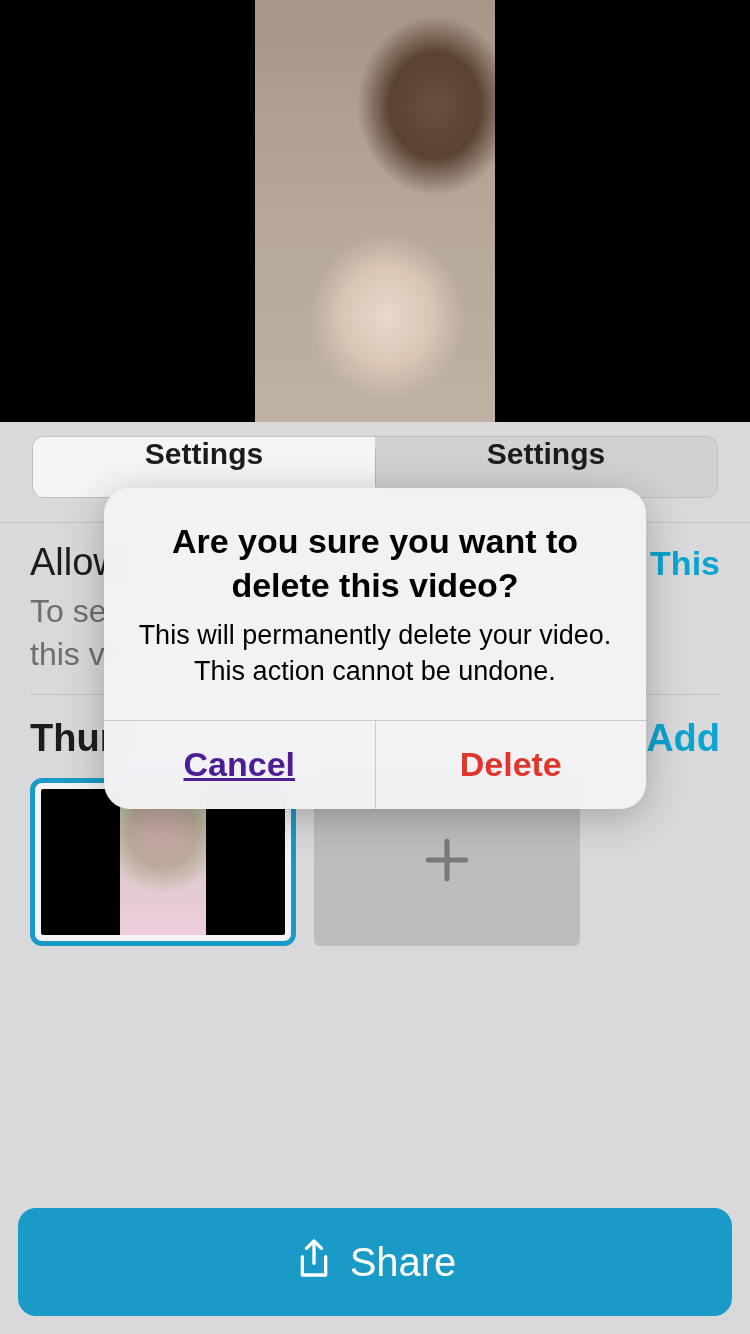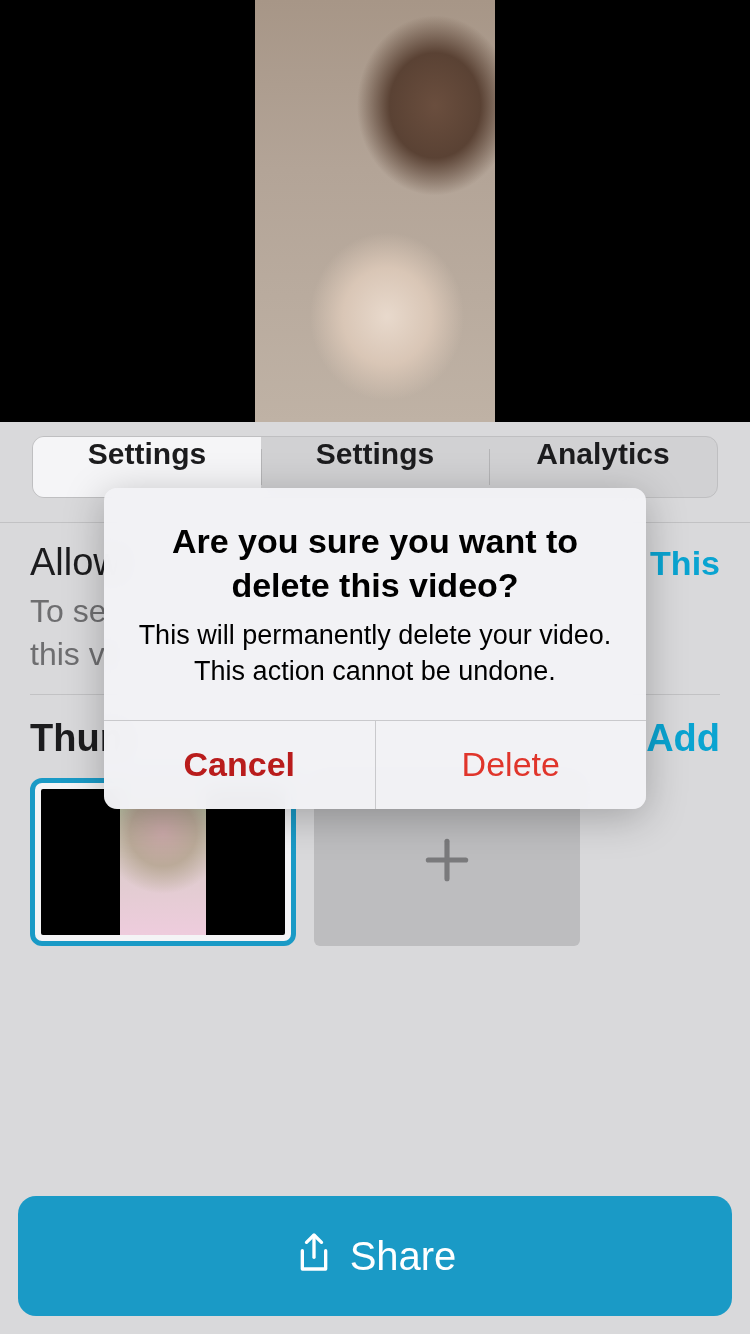--- a/index.html
+++ b/index.html
@@ -59,62 +59,59 @@
   .thumb-add svg { width:56px; height:56px; }
 
   
   .delete-wrap { display:flex; justify-content:center; margin-top:58px; }
   .delete-outline {
     border:2px solid #e24a3b; color:#e24a3b; background:transparent;
     border-radius:10px; padding:18px 34px; font-size:30px; font-weight:500; letter-spacing:0.5px;
   }
 
   
-  .share-bar { position:absolute; left:18px; right:18px; bottom:18px; height:120px;
+  .share-bar { position:absolute; left:18px; right:18px; bottom:18px; height:108px;
     background:#1a9ac6; border-radius:18px; display:flex; align-items:center; justify-content:center; gap:16px; }
   .share-bar .label { font-size:40px; color:#fff; font-weight:400; }
   .share-bar svg { width:40px; height:44px; }
 
   
   .overlay { position:absolute; inset:0; background:rgba(0,0,0,0); }
   .alert {
     position:absolute; left:104px; top:488px; width:542px;
-    background:rgba(242,242,245,0.98); border-radius:13px;
+    background:rgba(242,242,245,0.98); border-radius:26px;
     box-shadow:0 8px 40px rgba(0,0,0,0.25);
     overflow:hidden;
     backdrop-filter: blur(10px);
   }
   .alert-body { padding:32px 26px 30px 26px; text-align:center; }
   .alert-title { font-size:34px; font-weight:700; color:#000; line-height:1.28; }
   .alert-msg { font-size:27px; color:#000; margin-top:10px; line-height:1.35; }
   .alert-actions { display:flex; border-top:1px solid #c9c9cc; }
   .alert-actions .act { flex:1; height:88px; display:flex; align-items:center; justify-content:center; font-size:34px; }
   .alert-actions .act + .act { border-left:1px solid #c9c9cc; }
-  .act-cancel { color:#b91c1c; font-weight:600; }
-  .act-delete { color:#e0352b; font-weight:400; }
+  .act-cancel { color:#4c1d95; font-weight:600;text-decoration:underline; }
+  .act-delete { color:#e0352b; font-weight:700; }
 </style>
 </head>
 <body>
 
 <div class="screen">
 
   <div class="video-area">
     <div class="video-frame"></div>
   </div>
 
   <div class="seg-wrap">
     <div class="segmented">
       <div class="seg active">
           <span>Settings</span>
         </div>
       <div class="seg">
           <span>Settings</span>
-        </div>
-      <div class="seg">
-          <span>Analytics</span>
         </div>
     </div>
   </div>
 
   <div class="hr" style="margin-top:24px"></div>
 
   <div class="section">
     <div class="allow-row">
       <div class="allow-title">Allow</div>
       <div class="plus-link"><span>This</span></div>

